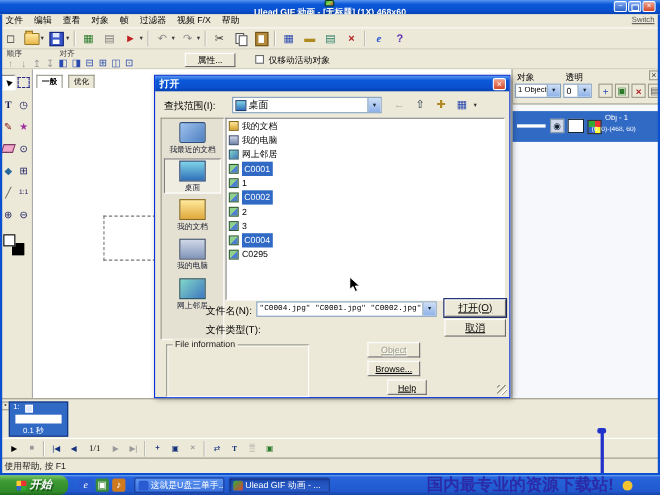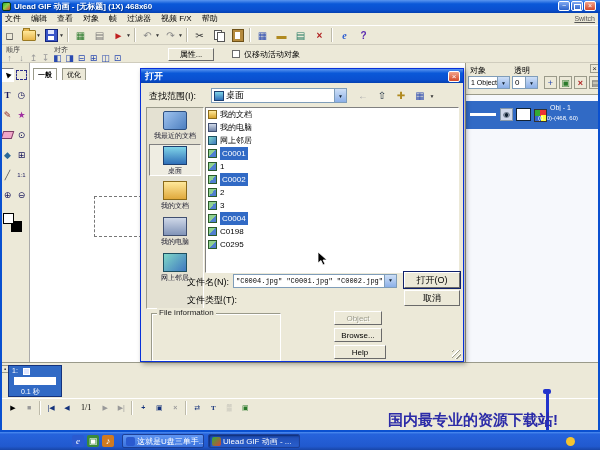--- a/index.html
+++ b/index.html
@@ -4,21 +4,21 @@
 <style>
   html,body{margin:0;padding:0;}
   #screen{position:relative;width:600px;height:450px;background:#ECE9D8;overflow:hidden;
     font-family:"Liberation Sans","DejaVu Sans",sans-serif;font-size:9px;color:#000;
     -webkit-font-smoothing:antialiased;}
   .abs{position:absolute;}
   .nowrap{white-space:nowrap;overflow:hidden;}
   
   .titlebar{left:0;top:0;width:600px;height:13px;
     background:linear-gradient(180deg,#5A96F0 0%,#0A58D8 30%,#0A50D0 75%,#0540B0 100%);
-    color:#fff;display:flex;align-items:center;}
+    color:#fff;display:flex;align-items:center;flex-direction:column;}
   .appicon{width:9px;height:9px;margin:0 3px 0 2px;border-radius:2px;
     background:linear-gradient(135deg,#2fae3c 0%,#8bd44a 45%,#d8413a 100%);border:1px solid #0b3b12;box-sizing:border-box;}
   .title-text{font-size:8px;font-weight:bold;text-shadow:1px 1px 1px #00337f;}
   .winbtn{width:12px;height:10px;border:1px solid #fff;border-radius:2px;box-sizing:border-box;
     background:linear-gradient(180deg,#7FA8F2,#2E63C9);color:#fff;font-size:7px;line-height:8px;text-align:center;}
   .winbtn.close{background:linear-gradient(180deg,#F2A38B,#D4492A);}
   .restore-glyph{display:block;width:5px;height:4px;border:1px solid #fff;margin:2px auto 0;}
   .menubar{left:0;top:13px;width:600px;height:13px;background:#ECE9D8;border-bottom:1px solid #fff;
     display:flex;align-items:center;box-sizing:border-box;}
   .menu-item{padding:0 5px;font-size:8px;line-height:12px;}
@@ -104,21 +104,21 @@
     border:1px solid;border-color:#808080 #fff #fff #808080;box-sizing:border-box;overflow:hidden;}
   .frow{height:13px;line-height:13px;font-size:8px;display:flex;align-items:center;white-space:nowrap;}
   .fico{width:9px;height:9px;margin:0 3px 0 2px;flex:none;}
   .fico.sys{background:linear-gradient(180deg,#ffe89a,#d8a42c);border:1px solid #8a6a1a;box-sizing:border-box;}
   .fico.pc{background:linear-gradient(180deg,#cfd8e8,#7184a8);border:1px solid #404f70;box-sizing:border-box;}
   .fico.net{background:linear-gradient(135deg,#7fd8c8,#3f77c0);border:1px solid #1d4f60;box-sizing:border-box;}
   .fico.img{background:linear-gradient(135deg,#8fd08f 50%,#4f7fd0 50%);border:1px solid #2a5a2a;box-sizing:border-box;}
   .fname.sel{background:#316AC5;color:#fff;padding:0 2px;}
   .dlabel{position:absolute;font-size:9px;}
   .dbtn{position:absolute;background:#ECE9D8;border:1px solid;border-color:#fff #6a6a6a #6a6a6a #fff;
-    font-size:9px;display:flex;align-items:center;justify-content:center;box-sizing:border-box;}
+    font-size:9px;display:flex;align-items:center;justify-content:center;box-sizing:border-box;text-decoration:underline;}
   .dbtn.default{outline:1px solid #10216a;}
   .dbtn.disabled{color:#9a9a8a;text-shadow:1px 1px 0 #fff;}
   .groupbox{position:absolute;border:1px solid;border-color:#9a9a8a #fff #fff #9a9a8a;box-shadow:1px 1px 0 #fff inset;}
   .legend{position:absolute;background:#ECE9D8;font-size:8px;padding:0 2px;color:#222;}
   .grip{position:absolute;right:2px;bottom:2px;width:9px;height:9px;
     background:repeating-linear-gradient(135deg,#fff 0 1px,#9a9a8a 1px 2px,transparent 2px 4px);}
   
   .taskbar{left:0;top:432px;width:600px;height:18px;
     background:linear-gradient(180deg,#4E8DF0 0%,#2663DC 12%,#2159CE 80%,#1845A8 100%);z-index:40;}
   .startbtn{position:absolute;left:0;top:0;height:18px;width:62px;border-radius:0 8px 8px 0;
@@ -127,21 +127,21 @@
     text-shadow:1px 1px 1px #14491a;}
   .startlogo{width:9px;height:9px;margin-right:3px;border-radius:1px;
     background:conic-gradient(#e33 0 25%,#3a3 0 50%,#36c 0 75%,#fc3 0 100%);}
   .qlico{position:absolute;top:3px;width:12px;height:12px;border-radius:2px;font-size:9px;color:#fff;
     display:flex;align-items:center;justify-content:center;}
   .taskbtn{position:absolute;top:2px;height:14px;border-radius:2px;background:linear-gradient(180deg,#5E95F2,#3A72DE);
     border:1px solid #1c3f96;color:#fff;font-size:8px;display:flex;align-items:center;box-sizing:border-box;
     padding:0 3px;overflow:hidden;white-space:nowrap;}
   .taskbtn.active{background:linear-gradient(180deg,#1E4CB4,#2A5ECC);box-shadow:inset 1px 1px 2px #0c2a70;}
   .tkico{width:9px;height:9px;flex:none;margin-right:2px;border-radius:2px;}
-  .watermark{position:absolute;left:388px;top:411px;font-size:15px;font-weight:bold;color:#2B2BA8;z-index:80;white-space:nowrap;}
+  .watermark{position:absolute;left:388px;top:431px;font-size:15px;font-weight:bold;color:#2B2BA8;z-index:80;white-space:nowrap;}
   .cursor{position:absolute;z-index:60;}
 </style>
 </head>
 <body>
 
 <div id="screen">
 
   <div class="abs titlebar">
     <span class="appicon"></span>
     <span class="title-text nowrap">Ulead GIF 动画 - [无标题] (1X) 468x60</span>
@@ -297,20 +297,21 @@
     <span class="tpbtn" style="font-weight:bold;">+</span>
     <span class="tpbtn">▣</span>
     <span class="tpbtn gray" style="font-weight:bold;">×</span>
     <span class="tsep"></span>
     <span class="tpbtn">⇄</span>
     <span class="tpbtn" style="font-family:'Liberation Serif',serif;font-weight:bold;">T</span>
     <span class="tpbtn gray">▒</span>
     <span class="tpbtn" style="color:#2a7a2a;">▣</span>
   </div>
 
+  <div class="abs statusbar nowrap">使用帮助, 按 F1</div>
 
   <div class="abs win-border" style="left:0;top:13px;width:2px;height:417px;"></div>
   <div class="abs win-border" style="left:598px;top:13px;width:2px;height:417px;"></div>
   <div class="abs win-border" style="left:0;top:430px;width:600px;height:2px;"></div>
 
   <div class="abs dialog">
     <div class="dlg-title">打开</div>
     <div class="dlg-close">×</div>
 
     <span class="dlabel" style="left:8px;top:21px;">查找范围(I):</span>
@@ -380,54 +381,54 @@
       <div class="frow">
           <span class="fico img"></span>
           <span class="fname">3</span>
         </div>
       <div class="frow">
           <span class="fico img"></span>
           <span class="fname sel">C0004</span>
         </div>
       <div class="frow">
           <span class="fico img"></span>
-          <span class="fname">C0198</span>
-        </div>
-      <div class="frow">
-          <span class="fico img"></span>
           <span class="fname">C0295</span>
         </div>
     </div>
 
     <span class="dlabel" style="left:46px;top:207px;">文件名(N):</span>
     <div class="combo abs" style="left:92px;top:205px;width:164px;height:14px;font-size:7px;font-family:'Liberation Mono',monospace;">
       <span class="val">"C0004.jpg" "C0001.jpg" "C0002.jpg" "1</span>
         <span class="arrow">▼</span>
     </div>
     <div class="dbtn default" style="left:263px;top:203px;width:56px;height:16px;">打开(O)</div>
 
     <span class="dlabel" style="left:46px;top:225px;">文件类型(T):</span>
     <div class="dbtn" style="left:263px;top:221px;width:56px;height:16px;">取消</div>
 
     <div class="groupbox" style="left:10px;top:244px;width:128px;height:46px;"></div>
     <span class="legend" style="left:16px;top:239px;">File information</span>
     <div class="dbtn disabled" style="left:193px;top:242px;width:48px;height:14px;font-size:8px;">Object</div>
     <div class="dbtn" style="left:193px;top:259px;width:48px;height:14px;font-size:8px;">Browse...</div>
-    <div class="dbtn" style="left:193px;top:276px;width:52px;height:14px;font-size:8px;">Help</div>
+    <div class="dbtn" style="left:211px;top:276px;width:36px;height:14px;font-size:8px;">Help</div>
     <div class="grip"></div>
   </div>
 
   <svg class="cursor" style="left:318px;top:252px;" width="10" height="14" viewBox="0 0 10 14">
     <polygon points="0,0 0,11 3,8.5 5,13 7,12 5,8 9,8" fill="#000" stroke="#fff" stroke-width="0.8"></polygon>
   </svg>
 
   <div class="abs" style="left:546px;top:392px;width:3px;height:38px;background:#2233CC;z-index:70;"></div>
   <div class="abs" style="left:543px;top:389px;width:8px;height:5px;background:#2233CC;border-radius:2px;z-index:70;"></div>
 
   <div class="abs taskbar">
+    <div class="startbtn">
+      <span class="startlogo"></span>
+      <span>开始</span>
+    </div>
     <span class="qlico" style="left:72px;background:#2a5ad0;font-style:italic;font-family:'Liberation Serif',serif;">e</span>
     <span class="qlico" style="left:87px;background:#3a8a3a;">▣</span>
     <span class="qlico" style="left:102px;background:#d07a20;">♪</span>
     <div class="taskbtn" style="left:122px;width:82px;">
       <span class="tkico" style="background:#2a5ad0;"></span>
       <span>这就是U盘三单手...</span>
     </div>
     <div class="taskbtn active" style="left:208px;width:92px;">
       <span class="tkico" style="background:linear-gradient(135deg,#2fae3c,#d8413a);"></span>
       <span>Ulead GIF 动画 - ...</span>

